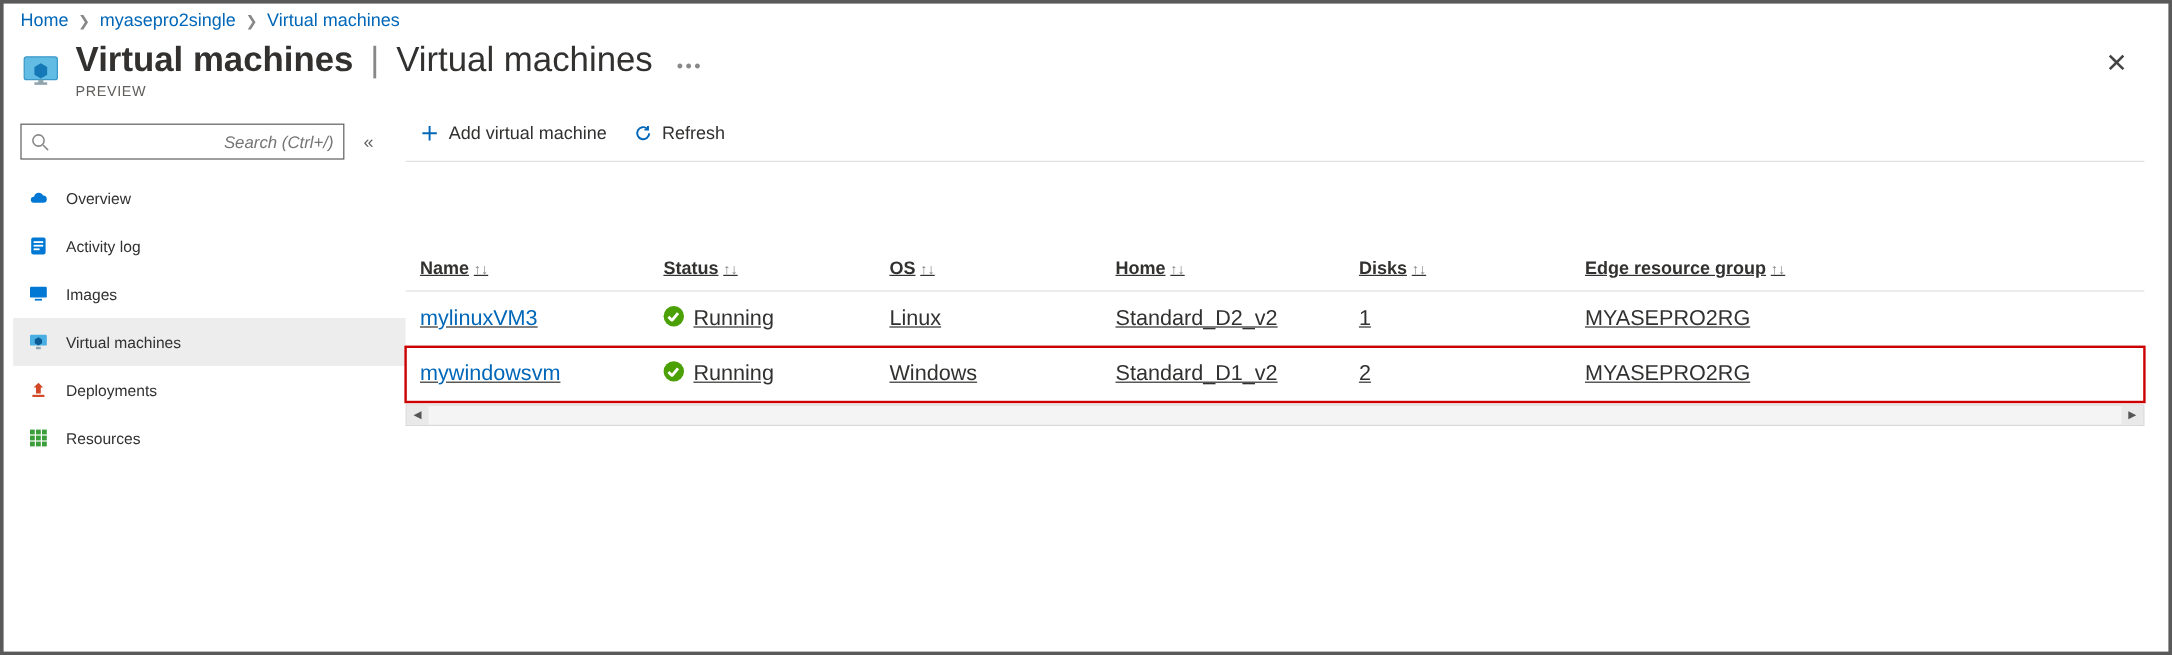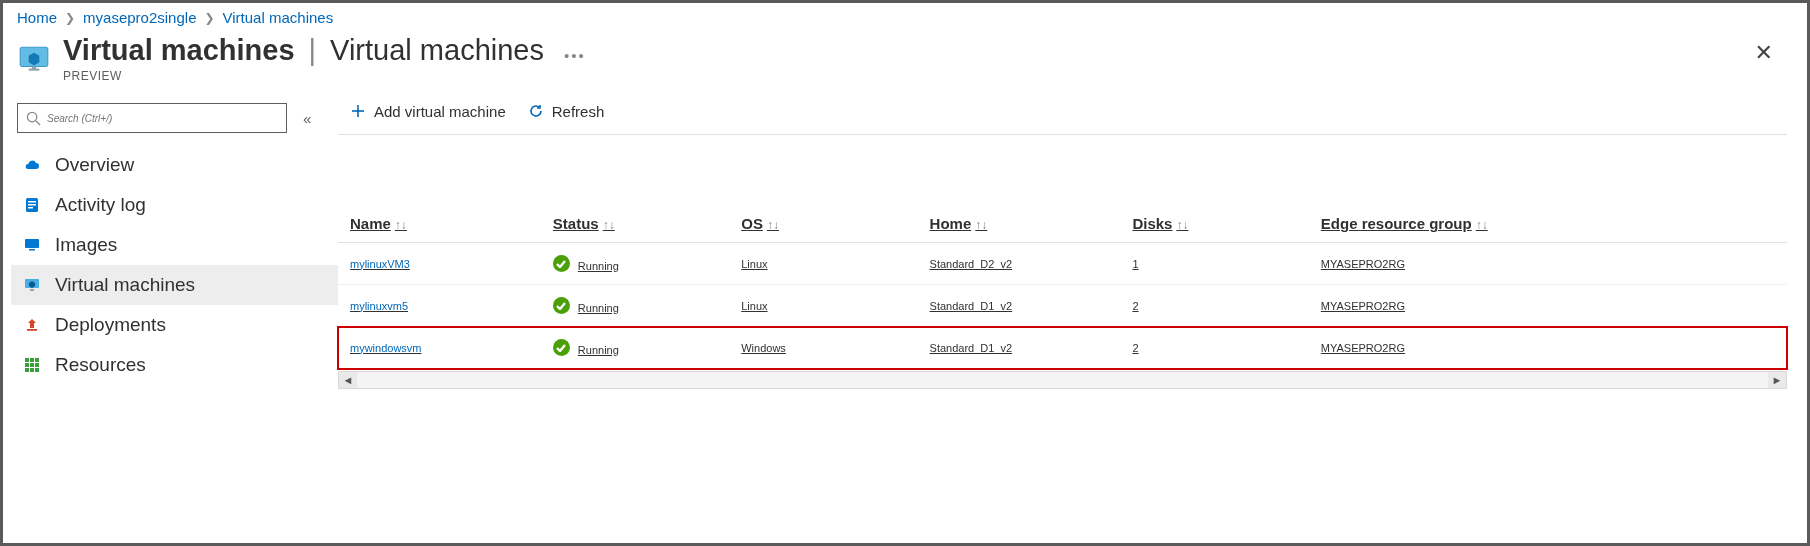--- a/index.html
+++ b/index.html
@@ -73,31 +73,31 @@
     display: flex;
     align-items: center;
     border: 1px solid #605e5c;
     height: 30px;
     width: 270px;
     padding: 0 8px;
     background: #fff;
   }
   .search-box svg { width: 15px; height: 15px; fill: #888; margin-right: 6px; flex-shrink:0;}
   .search-box input {
-    border: none; outline: none; font-size: 10px; width: 100%;
-    font-style: italic; color: #888;
+    border: none; outline: none; font-size: 14px; width: 100%;
+    font-style: italic; color: #888; text-align: right;
   }
   .collapse-chevron { color: #605e5c; cursor: pointer; font-size: 15px; }
 
   .nav-item {
     display: flex; align-items: center;
     height: 40px;
     padding: 0 12px;
     cursor: pointer;
-    font-size: 19px;
+    font-size: 13px;
     color: #323130;
   }
   .nav-item.selected { background: #ededed; }
   .nav-icon { width: 18px; height: 18px; margin-right: 14px; display:flex; align-items:center; justify-content:center; }
 
   
   .content {
     flex: 1;
     display: flex;
     flex-direction: column;
@@ -125,25 +125,25 @@
     font-weight: 600;
     font-size: 15px;
     padding: 10px 12px;
     border-bottom: 1px solid #e1dfdd;
     white-space: nowrap;
   }
   th .sort { color: #888; font-size: 12px; margin-left: 4px; }
   td {
     padding: 12px 12px;
     border-bottom: 1px solid #f0efee;
-    font-size: 11px;
+    font-size: 18px;
     white-space: nowrap;
   }
   td.link { color: #0067b8; cursor: pointer; }
-  .status-cell { display: flex; align-items: flex-end; gap: 8px; }
+  .status-cell { display: flex; align-items: flex-start; gap: 8px; }
   .status-dot {
     width: 17px; height: 17px; border-radius: 50%;
     background: #4aa004;
     display: flex; align-items: center; justify-content: center;
   }
   .status-dot svg { width: 10px; height: 8px; stroke: #fff; stroke-width: 2.4; fill: none; }
   tr.highlight td {
     position: relative;
   }
   tr.highlight {
@@ -331,37 +331,20 @@
                     </svg>
                   </span>
                   <span>Running</span>
                 </div>
               </td>
             <td>Linux</td>
             <td>Standard_D2_v2</td>
             <td>1</td>
             <td>MYASEPRO2RG</td>
           </tr>
-          <tr>
-            <td class="link">mylinuxvm5</td>
-            <td>
-                <div class="status-cell">
-                  <span class="status-dot">
-                    <svg viewBox="0 0 10 8">
-                      <polyline points="1,4 4,7 9,1"></polyline>
-                    </svg>
-                  </span>
-                  <span>Running</span>
-                </div>
-              </td>
-            <td>Linux</td>
-            <td>Standard_D1_v2</td>
-            <td>2</td>
-            <td>MYASEPRO2RG</td>
-          </tr>
           <tr class="highlight">
             <td class="link">mywindowsvm</td>
             <td>
                 <div class="status-cell">
                   <span class="status-dot">
                     <svg viewBox="0 0 10 8">
                       <polyline points="1,4 4,7 9,1"></polyline>
                     </svg>
                   </span>
                   <span>Running</span>

